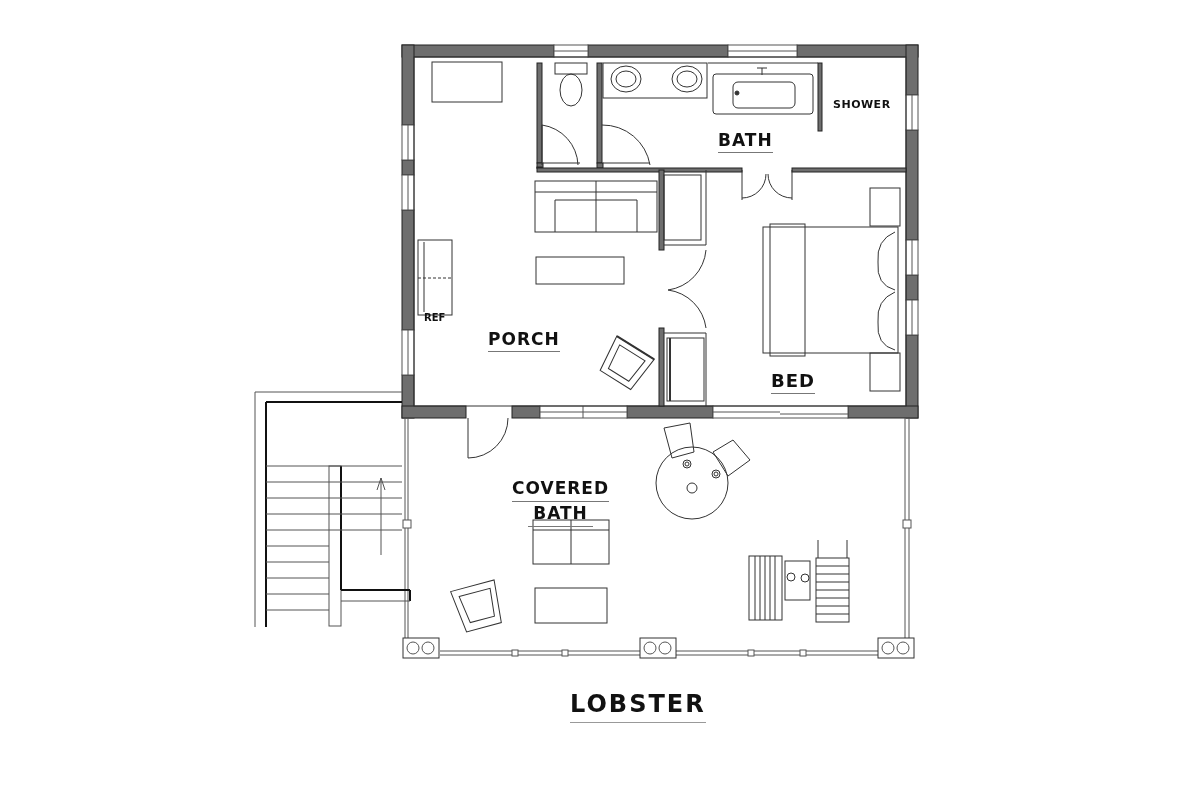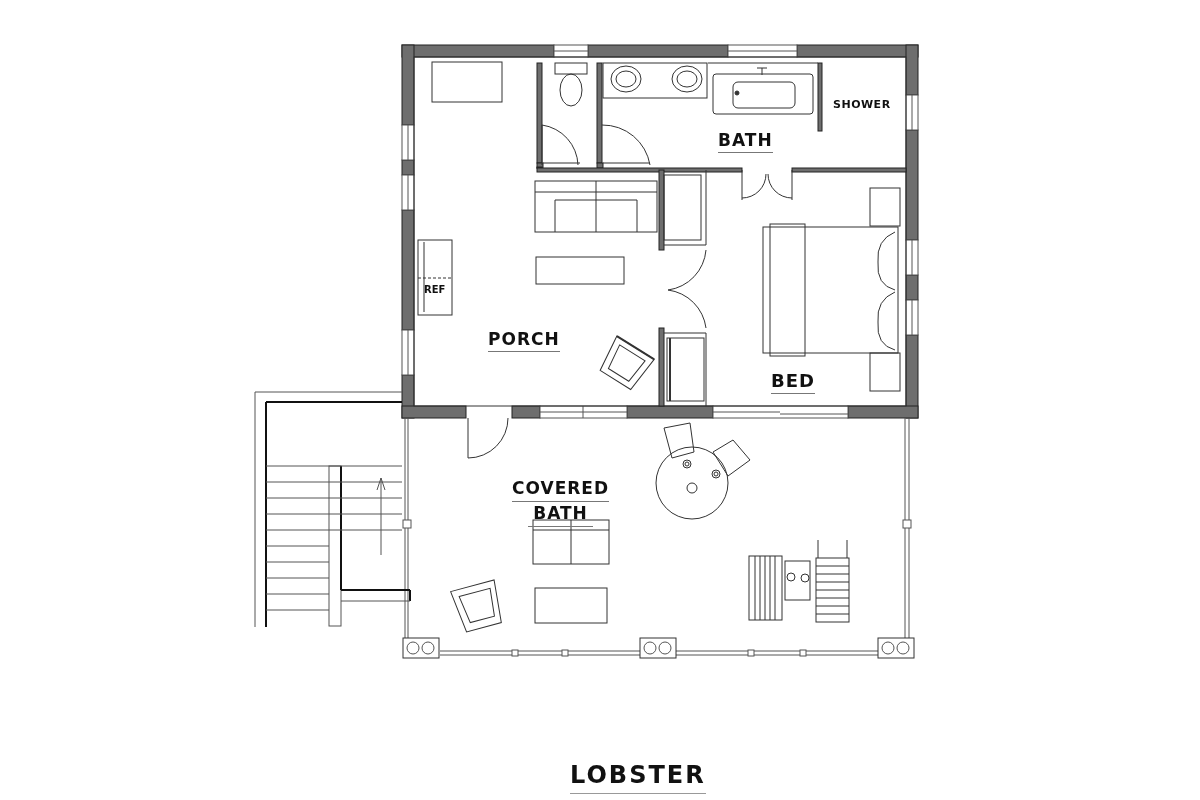--- a/index.html
+++ b/index.html
@@ -4,23 +4,23 @@
 <style>
   html, body { margin:0; padding:0; background:#ffffff; }
   body { width:1200px; height:800px; position:relative; overflow:hidden; font-family:"DejaVu Sans", sans-serif; }
   #plan { position:absolute; left:0; top:0; width:1200px; height:800px; }
   .room-label { position:absolute; font-family:"DejaVu Sans", sans-serif; font-weight:bold; color:#111; letter-spacing:1px; text-align:center; }
   .room-label .ul { display:block; height:1px; background:#777; margin-top:2px; }
   .lbl-bath { left:690px; top:130px; font-size:17px;margin-left:28px; }
   .lbl-shower { left:833px; top:98px; font-size:11px; letter-spacing:0.5px; }
   .lbl-living { left:488px; top:329px; font-size:17px; }
   .lbl-bed { left:771px; top:370px; font-size:18px; }
-  .lbl-ref { left:424px; top:284px; font-size:10px; letter-spacing:0; }
+  .lbl-ref { left:424px; top:312px; font-size:10px; letter-spacing:0; }
   .lbl-porch { left:512px; top:441px; font-size:17px; line-height:22px;margin-top:36px; }
-  .lbl-title { left:570px; top:761px; font-size:24px; letter-spacing:2px;text-align:center; }
+  .lbl-title { left:570px; top:690px; font-size:24px; letter-spacing:2px;text-align:center; }
   .lbl-title .ul { background:#999; margin-top:4px; }
 </style>
 </head>
 <body>
 
 <svg id="plan" viewBox="0 0 1200 800" xmlns="http://www.w3.org/2000/svg">
   <g fill="none" stroke="#333" stroke-width="1">
 
     <g fill="#6e6e6e" stroke="#222" stroke-width="1">
 

